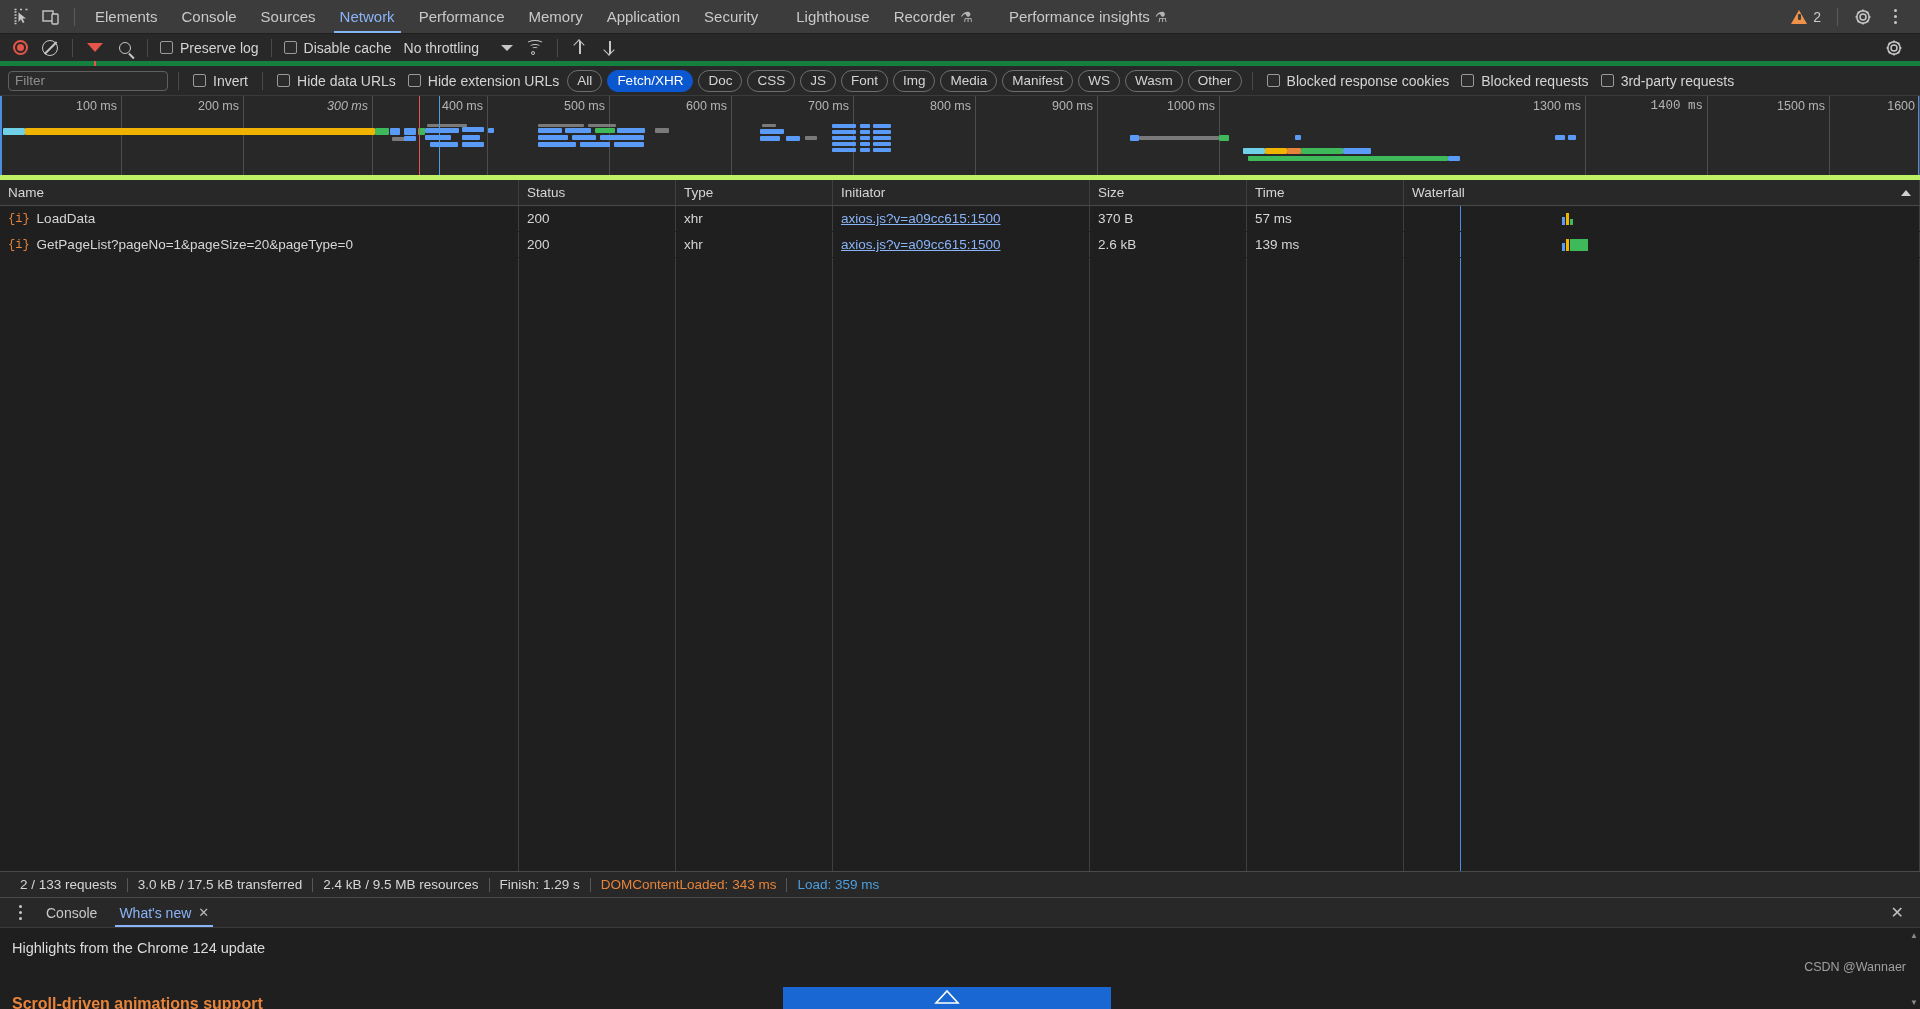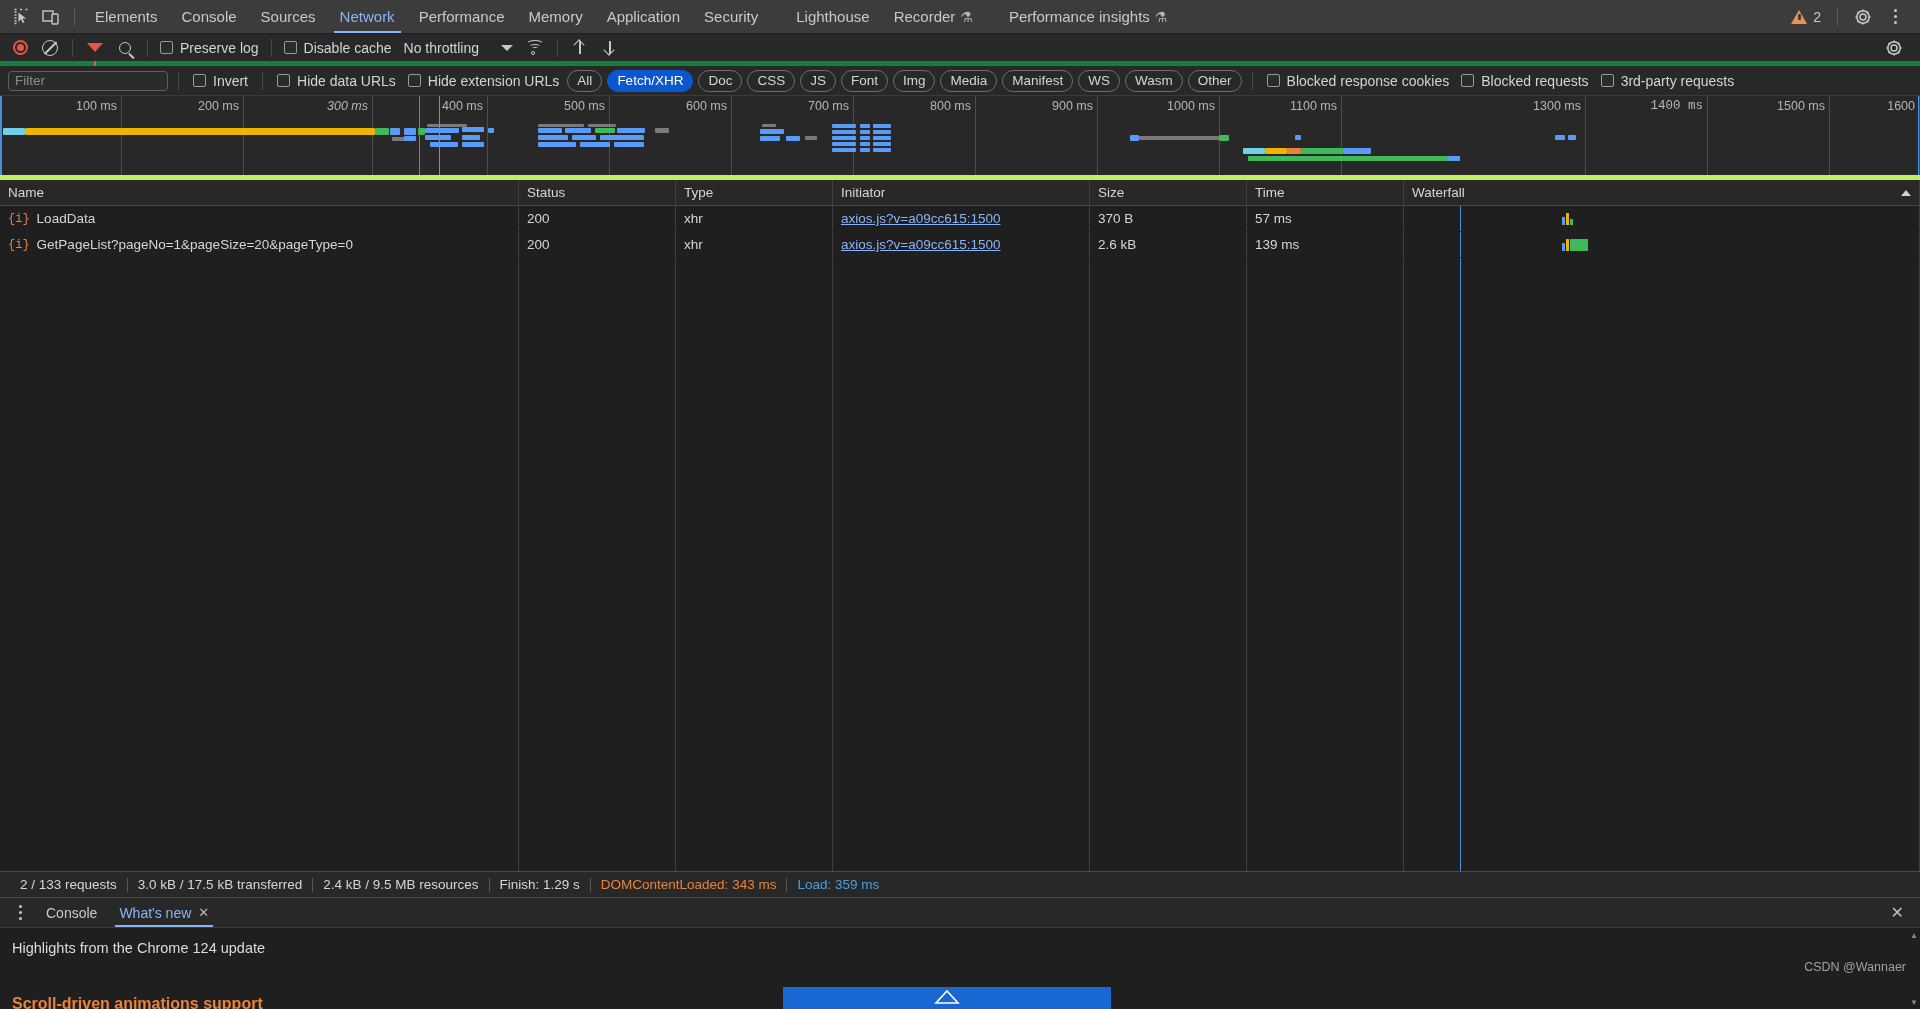--- a/index.html
+++ b/index.html
@@ -576,23 +576,20 @@
         </div>
       <div class="ov-tick" style="left:854px;width:122px;">
           <span>800 ms</span>
         </div>
       <div class="ov-tick" style="left:976px;width:122px;">
           <span>900 ms</span>
         </div>
       <div class="ov-tick" style="left:1098px;width:122px;">
           <span>1000 ms</span>
         </div>
-      <div class="ov-tick" style="left:1220px;width:122px;">
-          <span>1100 ms</span>
-        </div>
       <div class="ov-tick" style="left:1464px;width:122px;">
           <span>1300 ms</span>
         </div>
       <div class="ov-tick" style="left:1586px;width:122px;font-family:Liberation Mono, monospace;">
           <span>1400 ms</span>
         </div>
       <div class="ov-tick" style="left:1708px;width:122px;">
           <span>1500 ms</span>
         </div>
       <div class="ov-tick" style="left:1830px;width:90px;">

